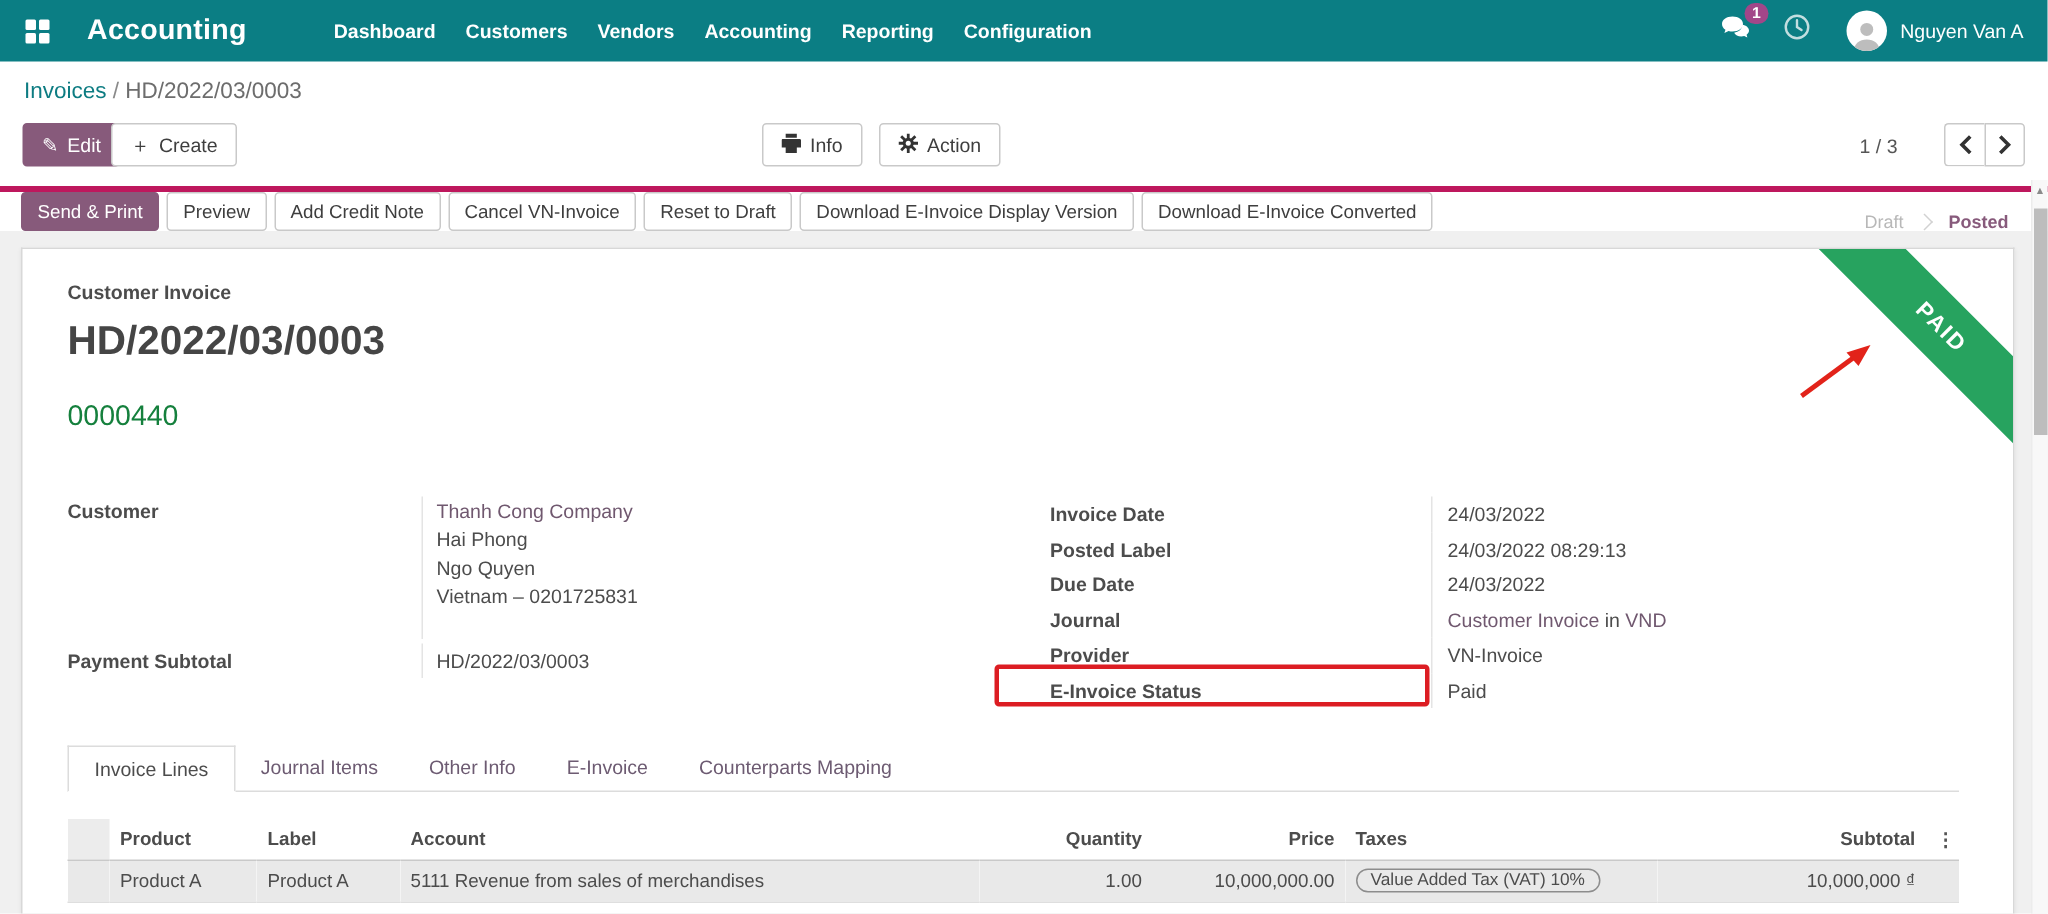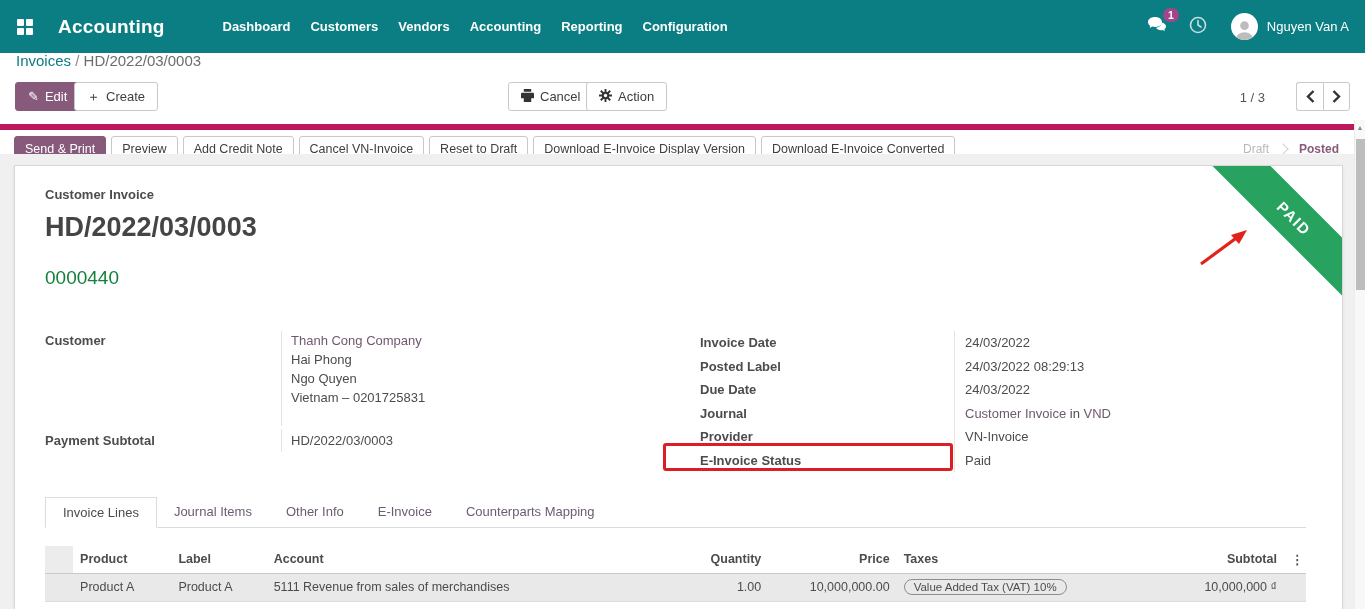--- a/index.html
+++ b/index.html
@@ -1,20 +1,20 @@
 <!DOCTYPE html>
 <html><head>
 <meta charset="utf-8">
 <style>
   * { margin:0; padding:0; box-sizing:border-box; }
   html,body { width:1365px; height:609px; overflow:hidden; background:#fff;
               font-family:"Liberation Sans", sans-serif; }
 
   
-  .navbar { position:absolute; top:0; left:0; width:1365px; height:53px;
+  .navbar { position:absolute; top:0; left:0; width:1365px; height:41px;
             background:#0b7e84; color:#fff; display:flex; align-items:center; }
   .apps-icon { width:16px; height:16px; margin-left:17px; display:grid;
                grid-template-columns:7px 7px; grid-gap:2px; cursor:pointer; }
   .apps-icon i { width:7px; height:7px; background:#fff; border-radius:1px; display:block; }
   .brand { font-size:19px; font-weight:bold; margin-left:25px; letter-spacing:.2px; }
   .nav-menus { display:flex; margin-left:48px; }
   .nav-item { padding:0 10px; font-size:13px; font-weight:bold; line-height:41px; cursor:pointer; }
   .nav-right { margin-left:auto; display:flex; align-items:center; margin-right:16px; }
   .chat-wrap { position:relative; margin-right:22px; cursor:pointer; }
   .badge { position:absolute; top:-8px; right:-12px; background:#a24689; color:#fff;
@@ -41,22 +41,22 @@
   .btn-action { position:absolute; top:82px; left:586px; }
   .pager-count { position:absolute; top:90px; right:100px; font-size:13px; color:#555; }
   .pager-btns { position:absolute; top:82px; right:15px; display:flex; }
   .pager-btn { width:27px; height:29px; border:1px solid #c9c9c9; background:#fff;
                display:flex; align-items:center; justify-content:center; cursor:pointer; }
   .pager-btn:first-child { border-right:none; border-radius:3px 0 0 3px; }
   .pager-btn:last-child { border-radius:0 3px 3px 0; }
 
   
   .statusbar { position:absolute; top:124px; left:0; width:1365px; height:44px; background:#fff;
-               border-top:6px solid #be185d; border-bottom:1px solid #dcdcdc;
-               display:flex; align-items:center; }
+               border-top:4px solid #be185d; border-bottom:1px solid #dcdcdc;
+               display:flex; }
   .sb-btn { height:26px; padding:0 10px; margin-right:5px; font-size:12.5px;
             border:1px solid #c9c9c9; background:#fff; color:#3e3e3e; border-radius:3px;
             cursor:pointer; white-space:nowrap; }
   .sb-btn.primary { background:#875a7b; border-color:#875a7b; color:#fff; }
   .sb-btn:first-child { margin-left:14px; }
   .sb-states { margin-left:auto; display:flex; align-items:center; margin-right:26px; font-size:12px; }
   .state-draft { color:#b8b8b8; cursor:pointer; }
   .state-chev { width:8px; height:8px; border-top:1px solid #d2d2d2; border-right:1px solid #d2d2d2;
                 transform:rotate(45deg); margin:0 12px 0 10px; }
   .state-posted { color:#875a7b; font-weight:bold; cursor:pointer; }
@@ -179,21 +179,21 @@
   <span>Edit</span>
 </button>
 <button class="btn btn-create">
   <span>＋</span>
   <span>Create</span>
 </button>
 <button class="btn btn-print">
   <span><svg width="13" height="13" viewBox="0 0 14 14">
         <path fill="#333" d="M3 0h8v3H3zM1 4h12c.6 0 1 .4 1 1v5h-3v4H3v-4H0V5c0-.6.4-1 1-1zm3 6h6v3H4z"></path>
       </svg></span>
-  <span>Cancel</span>
+  <span>Info</span>
 </button>
 <button class="btn btn-action">
   <span><svg width="13" height="13" viewBox="0 0 14 14">
         <g stroke="#333" stroke-width="2">
           <path d="M7 0v14M0 7h14M1.9 1.9l10.2 10.2M12.1 1.9L1.9 12.1"></path>
         </g>
         <circle cx="7" cy="7" r="4" fill="#333"></circle>
         <circle cx="7" cy="7" r="1.8" fill="#fff"></circle>
       </svg></span>
   <span>Action</span>

